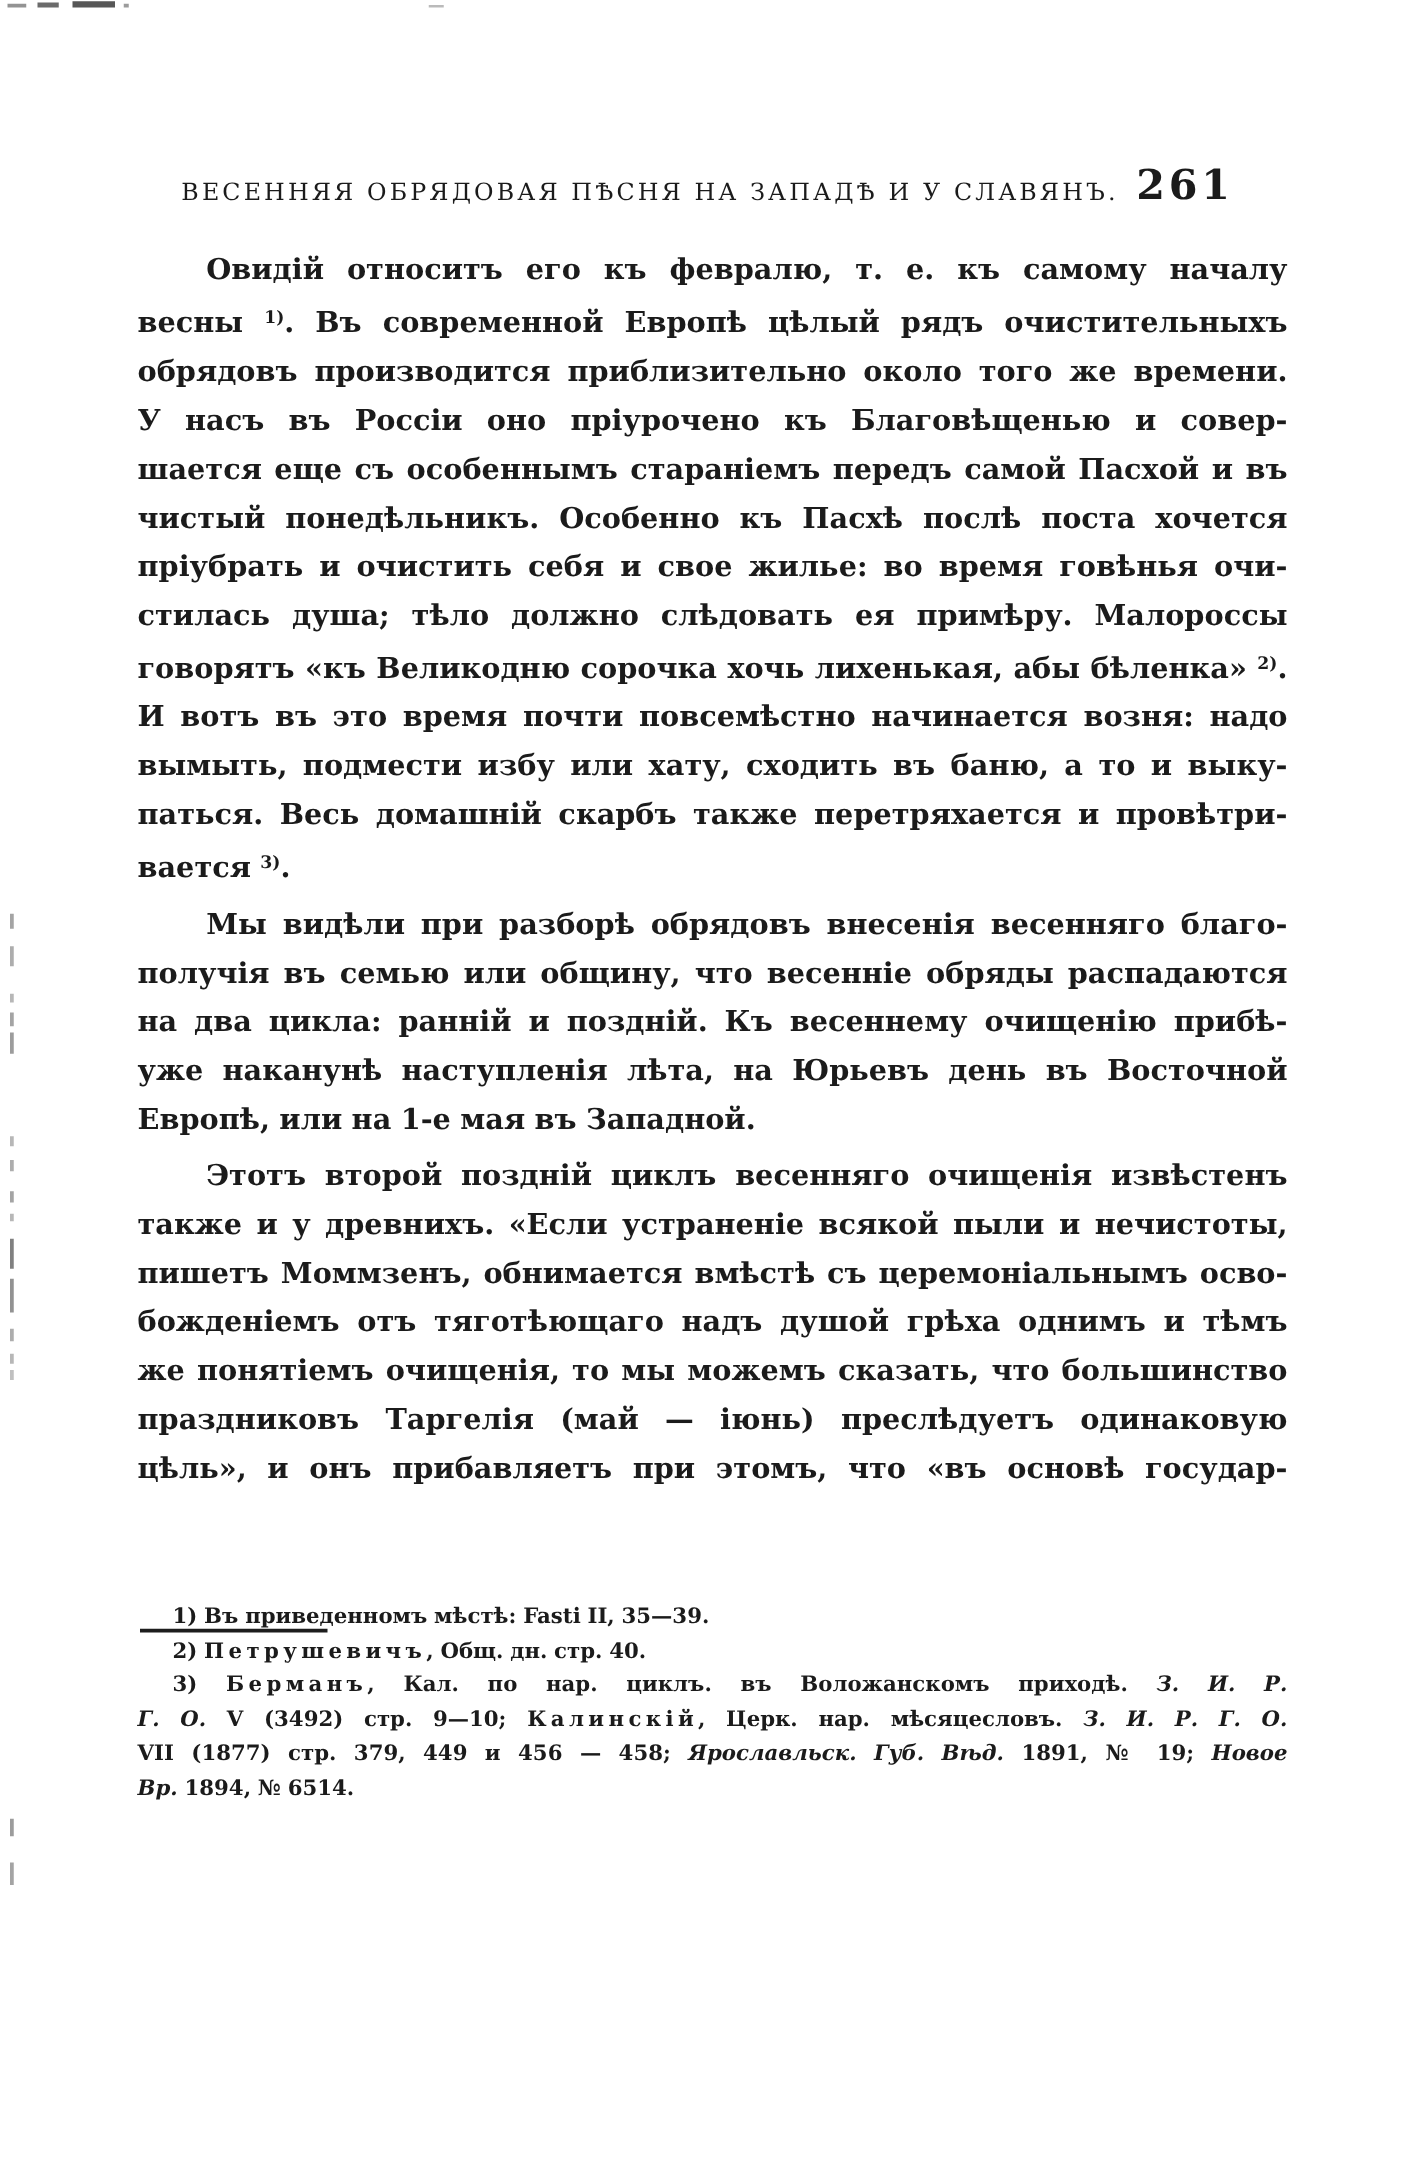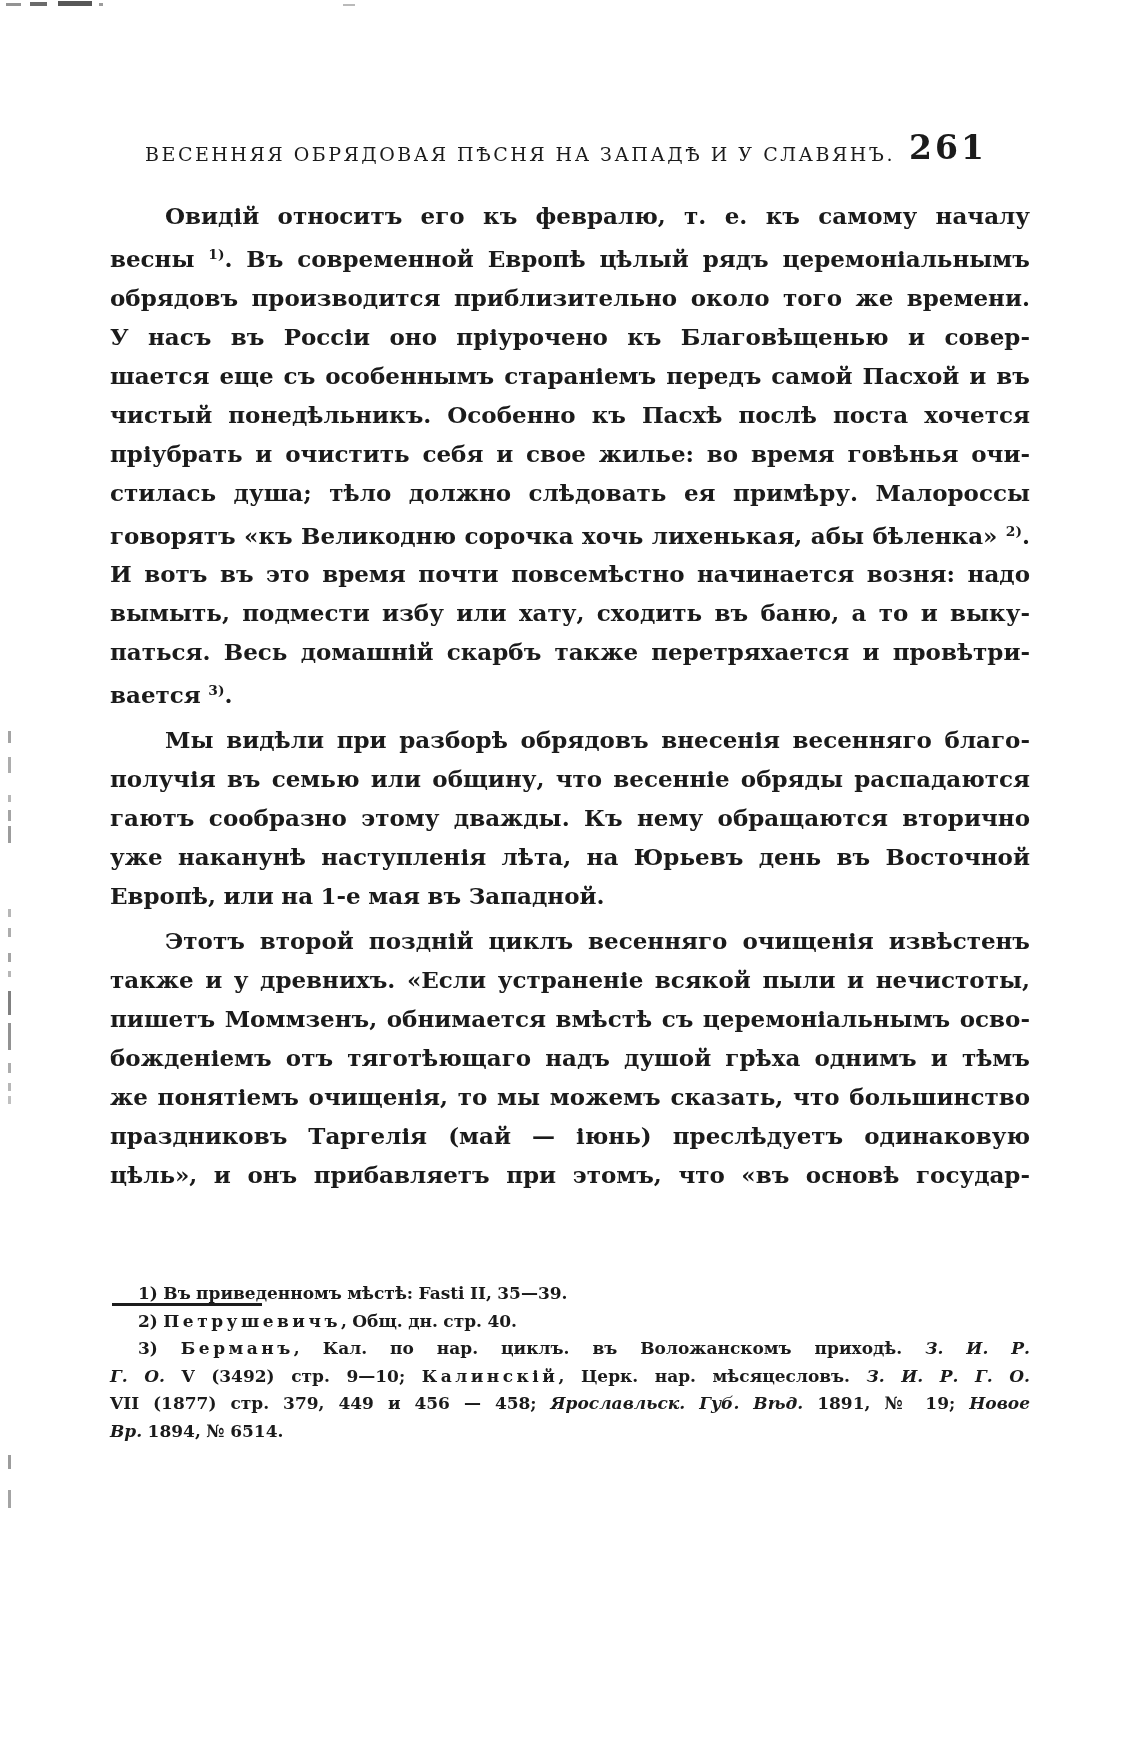--- a/index.html
+++ b/index.html
@@ -78,37 +78,37 @@
   <div class="artifact tick" style="left:8px;top:1096px;height:8px;opacity:.35"></div>
   <div class="artifact tick" style="left:8px;top:1455px;height:14px;opacity:.55"></div>
   <div class="artifact tick" style="left:8px;top:1490px;height:18px;opacity:.5"></div>
 
   <div class="running-title">ВЕСЕННЯЯ ОБРЯДОВАЯ ПѢСНЯ НА ЗАПАДѢ И У СЛАВЯНЪ.</div>
   <div class="page-number">261</div>
 
   <div class="body-text" id="body-text">
       <div class="para">
         <div class="line first"><span>Овидій относитъ его къ февралю, т. е. къ самому началу</span></div>
-        <div class="line"><span>весны </span><span class="sup">1)</span><span>. Въ современной Европѣ цѣлый рядъ церемоніальнымъ</span></div>
+        <div class="line"><span>весны </span><span class="sup">1)</span><span>. Въ современной Европѣ цѣлый рядъ очистительныхъ</span></div>
         <div class="line"><span>обрядовъ производится приблизительно около того же времени.</span></div>
         <div class="line"><span>У насъ въ Россіи оно пріурочено къ Благовѣщенью и совер-</span></div>
         <div class="line"><span>шается еще съ особеннымъ стараніемъ передъ самой Пасхой и въ</span></div>
         <div class="line"><span>чистый понедѣльникъ. Особенно къ Пасхѣ послѣ поста хочется</span></div>
         <div class="line"><span>пріубрать и очистить себя и свое жилье: во время говѣнья очи-</span></div>
         <div class="line"><span>стилась душа; тѣло должно слѣдовать ея примѣру. Малороссы</span></div>
         <div class="line"><span>говорятъ «къ Великодню сорочка хочь лихенькая, абы бѣленка» </span><span class="sup">2)</span><span>.</span></div>
         <div class="line"><span>И вотъ въ это время почти повсемѣстно начинается возня: надо</span></div>
         <div class="line"><span>вымыть, подмести избу или хату, сходить въ баню, а то и выку-</span></div>
         <div class="line"><span>паться. Весь домашній скарбъ также перетряхается и провѣтри-</span></div>
         <div class="line end"><span>вается </span><span class="sup">3)</span><span>.</span></div>
       </div>
       <div class="para">
         <div class="line first"><span>Мы видѣли при разборѣ обрядовъ внесенія весенняго благо-</span></div>
         <div class="line"><span>получія въ семью или общину, что весенніе обряды распадаются</span></div>
-        <div class="line"><span>гаютъ сообразно этому дважды. Къ нему обращаются вторично</span></div>
+        <div class="line"><span>на два цикла: ранній и поздній. Къ весеннему очищенію прибѣ-</span></div>
         <div class="line"><span>уже наканунѣ наступленія лѣта, на Юрьевъ день въ Восточной</span></div>
         <div class="line end"><span>Европѣ, или на 1-е мая въ Западной.</span></div>
       </div>
       <div class="para">
         <div class="line first"><span>Этотъ второй поздній циклъ весенняго очищенія извѣстенъ</span></div>
         <div class="line"><span>также и у древнихъ. «Если устраненіе всякой пыли и нечистоты,</span></div>
         <div class="line"><span>пишетъ Моммзенъ, обнимается вмѣстѣ съ церемоніальнымъ осво-</span></div>
         <div class="line"><span>божденіемъ отъ тяготѣющаго надъ душой грѣха однимъ и тѣмъ</span></div>
         <div class="line"><span>же понятіемъ очищенія, то мы можемъ сказать, что большинство</span></div>
         <div class="line"><span>праздниковъ Таргелія (май — іюнь) преслѣдуетъ одинаковую</span></div>

